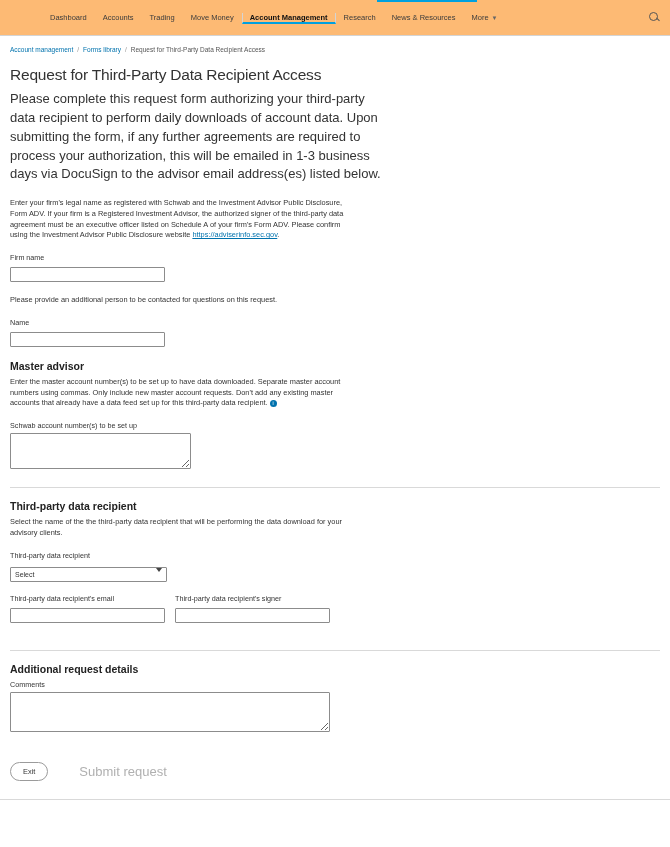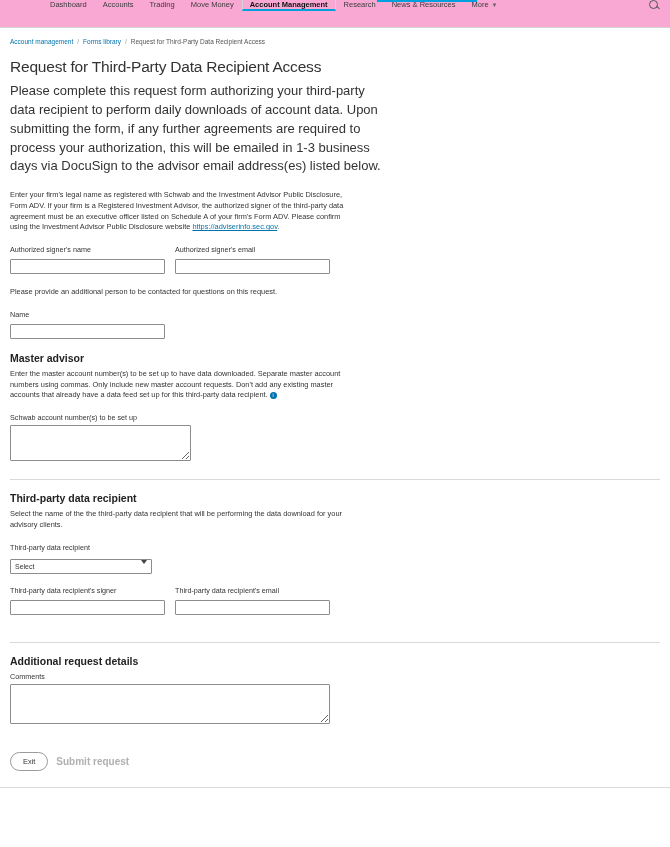--- a/index.html
+++ b/index.html
@@ -6,26 +6,26 @@
   html, body {
     margin: 0; padding: 0;
     width: 670px; height: 847px;
     background: #ffffff;
     font-family: "Liberation Sans", sans-serif;
     color: #333333;
     overflow: hidden;
   }
   
   .topnav {
-    height: 28px;
+    height: 36px;
     border-bottom: 1px solid #d4d4d4;
     display: flex;
-    align-items: flex-start;
+    align-items: center;
     position: relative;
-    background: #f9a8d4;
+    background: #fdba74;
   }
   .topnav-spacer { width: 42px; }
   .nav-item {
     font-size: 7.5px;
     color: #3b3b3b;
     padding: 0 7px;
     display: flex;
     align-items: center;
     white-space: nowrap;
     border-left: 1px solid transparent;
@@ -142,21 +142,21 @@
     border: 1px solid #8c8c8c;
     background: #fff;
     height: 36px;
     border-radius: 1px;
     width: 181px;
   }
   .textarea.comments { width: 320px; height: 40px; }
 
   .select-wrap {
     position: relative;
-    width: 142px;
+    width: 157px;
   }
   select.select {
     -webkit-appearance: none;
     appearance: none;
     width: 100%;
     height: 15px;
     border: 1px solid #8c8c8c;
     border-radius: 1px;
     background: #fff;
     font-size: 7px;
@@ -191,43 +191,42 @@
   hr.divider {
     border: 0;
     border-top: 1px solid #d9d9d9;
     margin: 14px 0 12px 0;
   }
 
   
   .actions {
     display: flex;
     align-items: center;
-    gap: 8px;
+    gap: 31px;
     margin-top: 24px;
     margin-bottom: 16px;
   }
   .btn-exit {
     border: 1px solid #9b9b9b;
     background: #fff;
     border-radius: 10px;
     font-size: 7.4px;
     color: #333;
     padding: 4px 12px;
     cursor: pointer;
     font-family: "Liberation Sans", sans-serif;
   }
   .btn-submit {
     border: none;
     background: transparent;
-    font-size: 10px;
+    font-size: 13px;
     color: #b0b0b0;
     cursor: default;
     font-family: "Liberation Sans", sans-serif;
     padding: 4px 0;
-    font-weight: bold;
   }
 
   
   .footer {
     border-top: 1px solid #d9d9d9;
     margin-top: 6px;
     padding: 7px 10px 0 10px;
     font-size: 5.6px;
     color: #555;
     line-height: 1.5;
@@ -279,31 +278,25 @@
 
 <div class="content">
 
   <h1 class="page-title">Request for Third-Party Data Recipient Access</h1>
   <div class="intro">Please complete this request form authorizing your third-party data recipient to perform daily downloads of account data. Upon submitting the form, if any further agreements are required to process your authorization, this will be emailed in 1-3 business days via DocuSign to the advisor email address(es) listed below.</div>
 
   <div class="section-body">
     <span>Enter your firm's legal name as registered with Schwab and the Investment Advisor Public Disclosure, Form ADV. If your firm is a Registered Investment Advisor, the authorized signer of the third-party data agreement must be an executive officer listed on Schedule A of your firm's Form ADV. Please confirm using the Investment Advisor Public Disclosure website </span><a href="#">https://adviserinfo.sec.gov</a><span>.</span>
   </div>
 
-
-  <div class="row">
-    <div class="field w-half">
-      <div class="field-label">Authorized signer's name</div>
-      <input class="input" type="text" value="" style="">
-    </div>
-    <div class="field w-half">
-      <div class="field-label">Authorized signer's email</div>
-      <input class="input" type="text" value="" style="">
-    </div>
-  </div>
+  <div class="field w-short">
+    <div class="field-label">Firm name</div>
+    <input class="input" type="text" value="" style="">
+  </div>
+
 
   <div class="section-body">Please provide an additional person to be contacted for questions on this request.</div>
 
   <div class="field w-short">
     <div class="field-label">Name</div>
     <input class="input" type="text" value="" style="">
   </div>
 
 
   <h2 class="section">Master advisor</h2>
@@ -326,25 +319,25 @@
     <div class="select-wrap">
       <select class="select">
         <option>Select</option>
       </select>
       <span class="select-caret"></span>
     </div>
   </div>
 
   <div class="row">
     <div class="field w-half">
+      <div class="field-label">Third-party data recipient's email</div>
+      <input class="input" type="text" value="" style="">
+    </div>
+    <div class="field w-half">
       <div class="field-label">Third-party data recipient's signer</div>
-      <input class="input" type="text" value="" style="">
-    </div>
-    <div class="field w-half">
-      <div class="field-label">Third-party data recipient's email</div>
       <input class="input" type="text" value="" style="">
     </div>
   </div>
 
   <hr class="divider">
 
   <h2 class="section">Additional request details</h2>
   <div class="field" style="">
     <div class="field-label">Comments</div>
     <textarea class="textarea comments" placeholder="" style=""></textarea>

